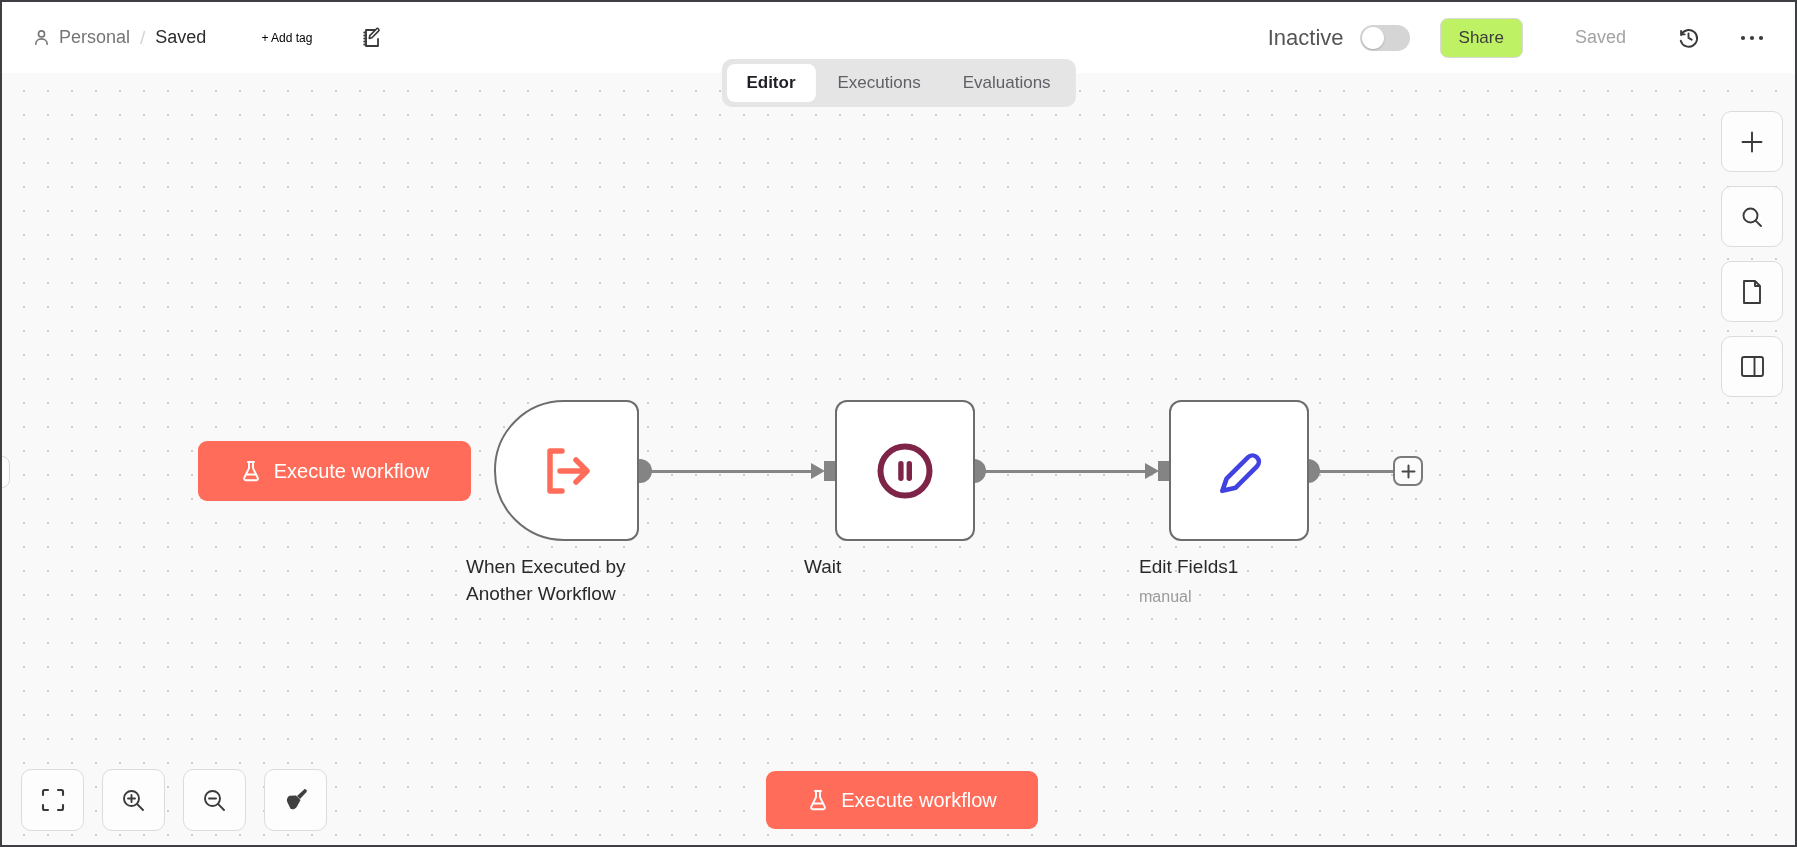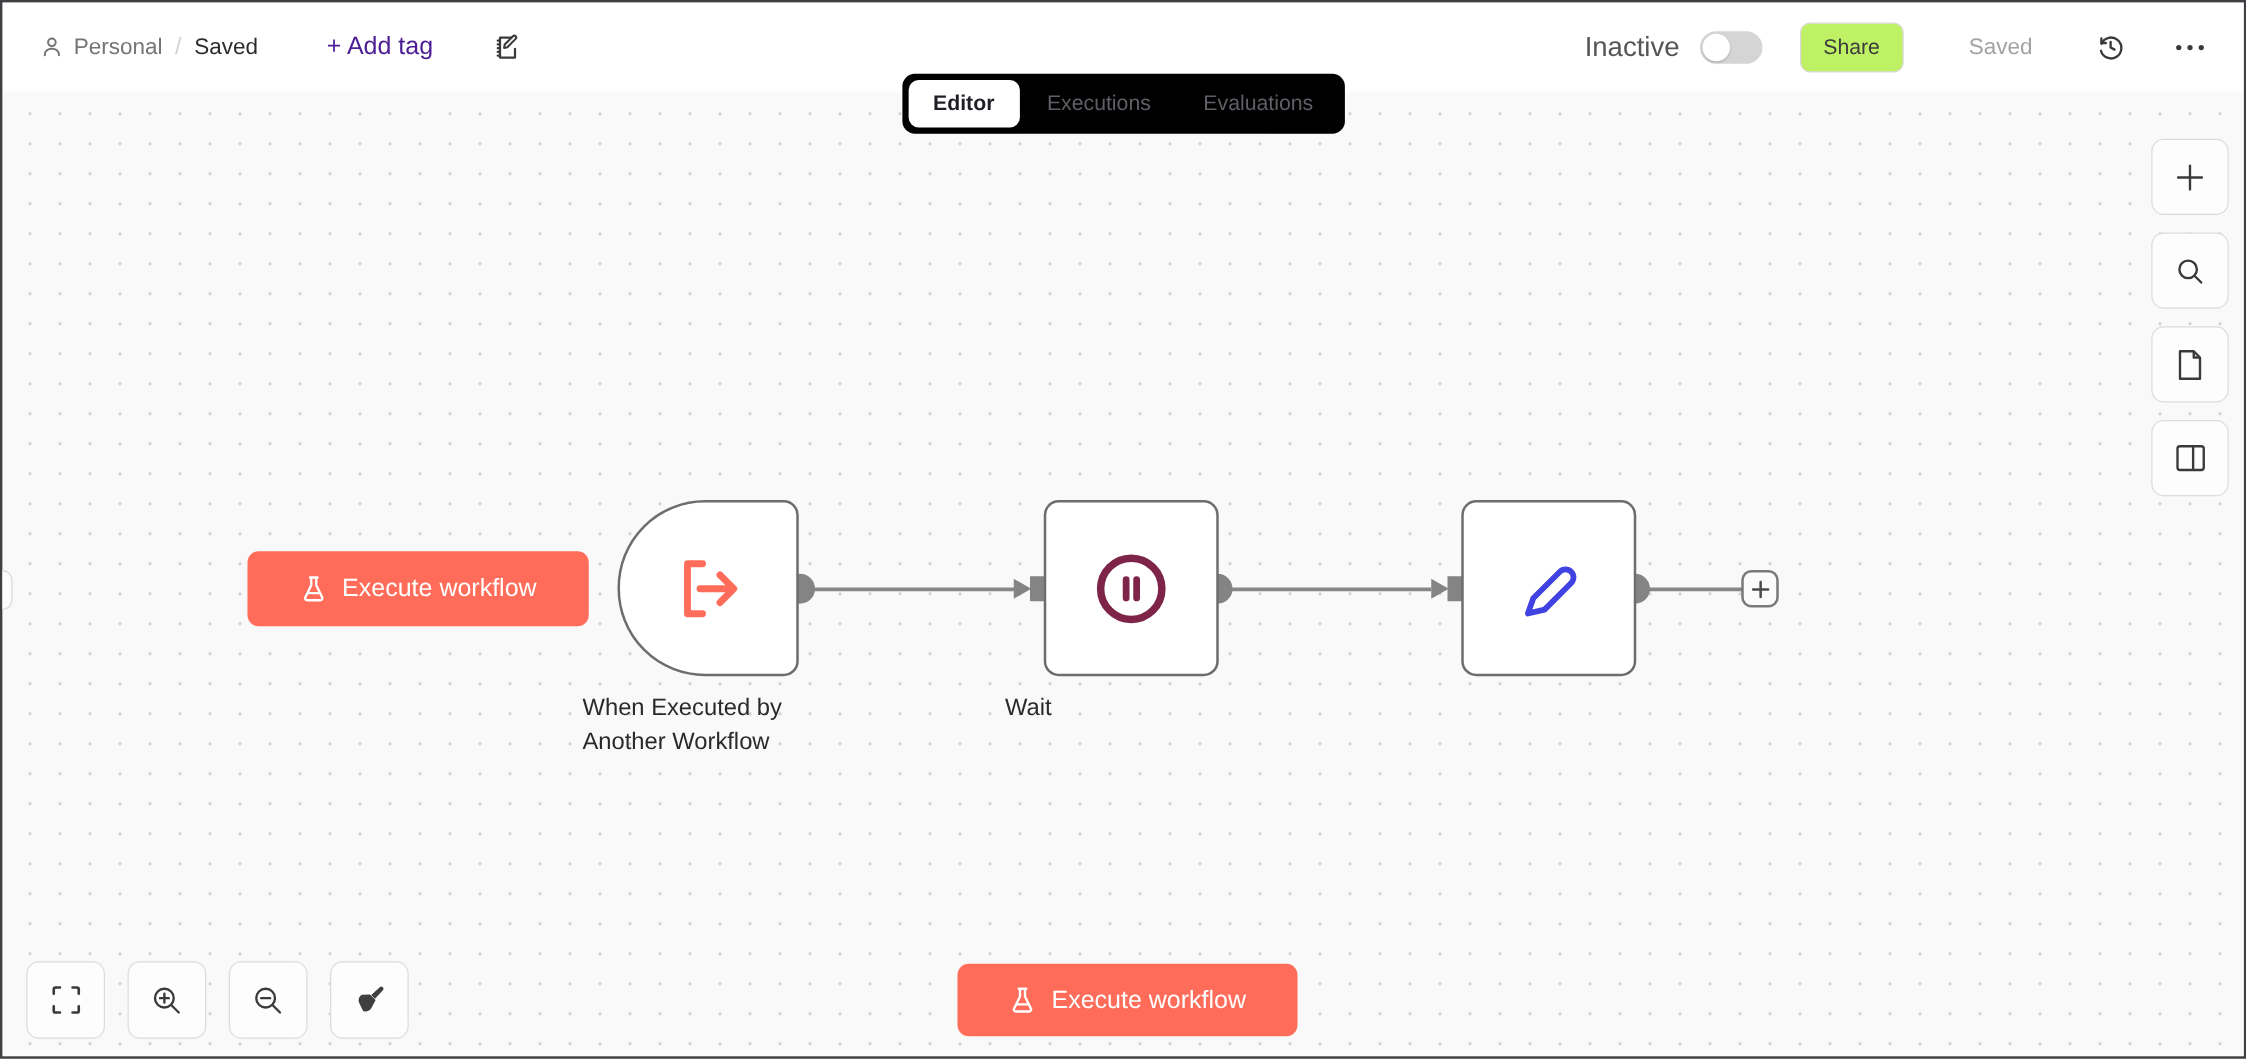--- a/index.html
+++ b/index.html
@@ -15,39 +15,39 @@
   
   .header {
     position:absolute; top:0; left:0; right:0; height:71px;
     background:#ffffff; display:flex; align-items:center;
     padding:0 30px; z-index:5;
   }
   .breadcrumb { display:flex; align-items:center; gap:10px; font-size:18px; }
   .crumb-project { color:#757575; display:flex; align-items:center; gap:8px; }
   .crumb-sep { color:#d4d4d4; font-size:19px; }
   .crumb-title { color:#2c2c2c; font-weight:500; }
-  .add-tag { color:#4c1d95; font-size:20px; margin-left:55px; cursor:pointer; }
+  .add-tag { color:#000000; font-size:12px; margin-left:55px; cursor:pointer; }
   .rename-icon { margin-left:48px; cursor:pointer; display:flex; }
 
   .header-right { margin-left:auto; display:flex; align-items:center; }
   .status-label { color:#555; font-size:22px; margin-right:16px; }
   .toggle { width:50px; height:26px; border-radius:13px; background:#d5d5d5; position:relative; cursor:pointer; }
   .toggle-knob { position:absolute; left:2px; top:2px; width:22px; height:22px; border-radius:50%; background:#fff; box-shadow:0 1px 2px rgba(0,0,0,.2); }
   .share-btn {
     margin-left:30px; background:#bef264; border:1px solid #d9d9d9; border-radius:8px;
     padding:9px 18px; font-size:17px; color:#3c3c3c; cursor:pointer; font-family:inherit;
   }
   .saved-label { color:#a3a3a3; font-size:18px; margin-left:52px; }
   .history-btn { margin-left:50px; display:flex; cursor:pointer; background:none; border:none; }
   .more-btn { margin-left:38px; display:flex; cursor:pointer; background:none; border:none; }
 
   
   .tabbar {
     position:absolute; top:57px; left:50%; transform:translateX(-50%);
-    background:#000000; border-radius:10px; padding:5px; display:flex; gap:2px;
+    background:#e5e5e5; border-radius:10px; padding:5px; display:flex; gap:2px;
     z-index:6;
   }
   .tab { font-size:17px; padding:9px 20px; border-radius:8px; color:#5f5f66; cursor:pointer; background:transparent; border:none; font-family:inherit; }
   .tab.active { background:#ffffff; color:#1e1e26; font-weight:700; }
 
   
   .canvas {
     position:absolute; top:71px; left:0; right:0; bottom:0;
     background-color:#f9f9f9;
     background-image: radial-gradient(circle, #cccccc 1.2px, transparent 1.3px);
@@ -231,20 +231,24 @@
   </div>
   <div class="node-label label-wait">Wait</div>
 
   <div class="node node-set">
     <span>
       <svg width="54" height="54" viewBox="0 0 34 34" fill="none" stroke="#4042e2" stroke-width="2.9" stroke-linejoin="round" stroke-linecap="round">
         <path d="M6.5 29.5 L9.2 21.8 L22.6 8.4 a4 4 0 0 1 5.7 5.7 L14.9 27.5 Z"></path>
       </svg>
     </span>
   </div>
+  <div class="node-label label-set">
+    <div>Edit Fields1</div>
+    <div class="node-sublabel">manual</div>
+  </div>
 
   <button class="plus-endpoint">
     <svg width="15" height="15" viewBox="0 0 15 15" stroke="#4a4a4a" stroke-width="2" stroke-linecap="round">
       <path d="M7.5 1.5 V13.5 M1.5 7.5 H13.5"></path>
     </svg>
   </button>
 
   <button class="exec-btn footer-exec">
     <span>
       <svg width="22" height="24" viewBox="0 0 22 24" fill="none" stroke="#ffffff" stroke-width="1.9" stroke-linecap="round" stroke-linejoin="round">

